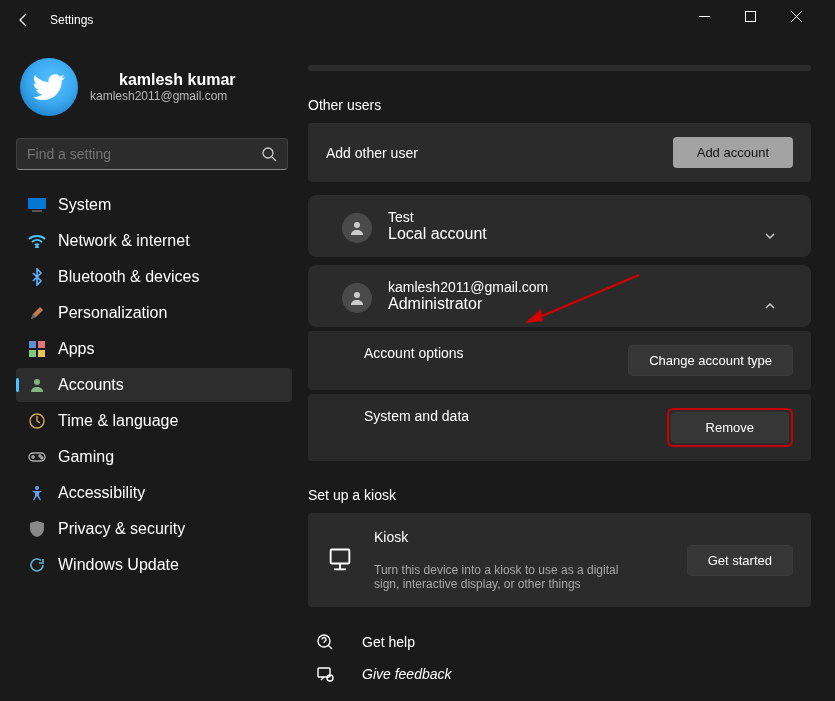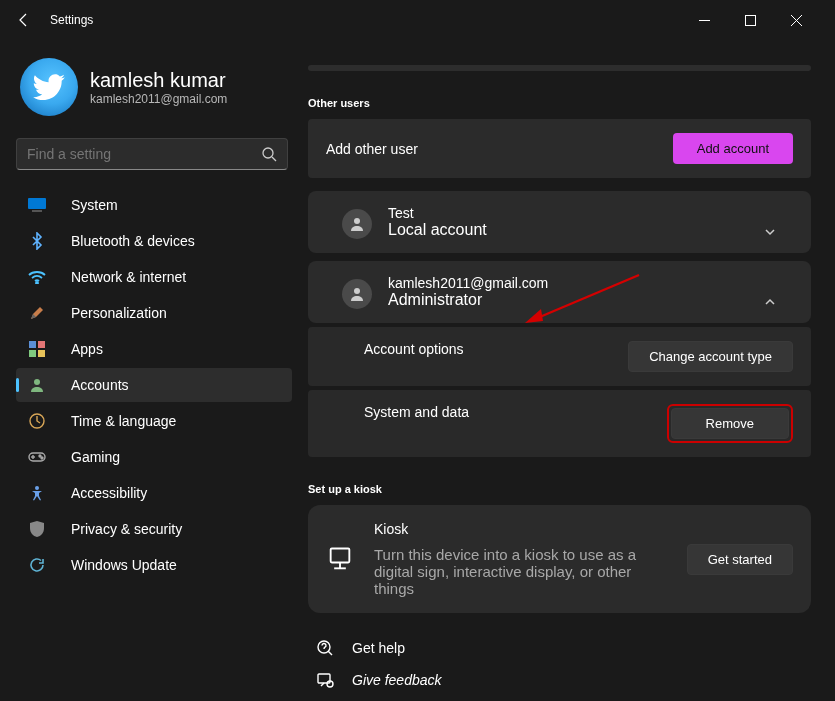--- a/index.html
+++ b/index.html
@@ -1,76 +1,76 @@
 <!DOCTYPE html>
 <html><head>
 <meta charset="utf-8">
 <style>
 * { margin: 0; padding: 0; box-sizing: border-box; font-family: "Segoe UI", -apple-system, sans-serif; }
 body { background: #1a1a1a; color: #fff; width: 835px; height: 701px; overflow: hidden; position: relative; }
 
-.titlebar { display: flex; justify-content: space-between; align-items: center; height: 40px; padding: 0 16px 0 16px; }
+.titlebar { display: flex; justify-content: space-between; height: 40px; padding: 0 16px 0 16px; }
 .titlebar-left { display: flex; align-items: center; gap: 18px; }
 .back-btn { width: 16px; height: 16px; display: flex; align-items: center; justify-content: center; cursor: pointer; }
 .app-title { font-size: 12px; font-weight: 500; }
 .win-controls { display: flex; gap: 0; }
 .win-btn { width: 46px; height: 32px; display: flex; align-items: center; justify-content: center; cursor: pointer; }
 
 .main { display: flex; height: calc(100% - 40px); }
 
 .sidebar { width: 300px; padding: 10px 8px 10px 16px; display: flex; flex-direction: column; }
 .profile { display: flex; align-items: center; gap: 12px; padding: 8px 8px 16px 4px; }
 .avatar { width: 58px; height: 58px; border-radius: 50%; background: radial-gradient(circle at 55% 40%, #56c3ff 0%, #3aa9ef 48%, #0d69b5 100%); display: flex; align-items: center; justify-content: center; position: relative; overflow: hidden; }
 .bird { width: 38px; height: 38px; color: #fff; }
-.profile-name { font-size: 20px; font-weight: 400; }
+.profile-name { font-size: 16px; font-weight: 700; margin-left: 29px; }
 .profile-email { font-size: 12px; color: #b8b8b8; }
 
 .search-box { display: flex; align-items: center; background: #2c2c2c; border: 1px solid #404040; border-radius: 4px; padding: 7px 10px; margin: 6px 4px 18px 0; border-bottom: 1px solid #888; }
 .search-box input { flex: 1; background: transparent; border: none; outline: none; color: #ccc; font-size: 14px; }
 .search-box .sicon { width: 16px; height: 16px; color: #ccc; }
 
 .nav { display: flex; flex-direction: column; gap: 2px; }
-.nav-item { display: flex; align-items: center; gap: 25px; padding: 8px 12px; border-radius: 4px; cursor: pointer; font-size: 14px; position: relative; }
+.nav-item { display: flex; align-items: center; gap: 12px; padding: 8px 12px; border-radius: 4px; cursor: pointer; font-size: 16px; position: relative; }
 .nav-item.selected { background: #2d2d2d; }
 .nav-item.selected::before { content: ""; position: absolute; left: 0; top: 10px; bottom: 10px; width: 3px; background: #4cc2ff; border-radius: 2px; }
 .nav-icon { width: 18px; height: 18px; display: flex; align-items: center; justify-content: center; }
 
 .content { flex: 1; padding: 0 24px 20px 8px; overflow-y: auto; }
 .breadcrumb { display: flex; align-items: center; gap: 16px; margin-top: -30px; margin-bottom: 24px; }
 .bc-parent { font-size: 26px; font-weight: 600; color: #c9c9c9; }
 .bc-current { font-size: 26px; font-weight: 600; }
 
 .loadbar { height: 6px; background: #2d2d2d; border-radius: 3px; margin-bottom: 26px; }
 
-.section-title { font-size: 11px; font-weight: 700; margin-bottom: 10px; }
+.section-title { font-size: 14px; font-weight: 400; margin-bottom: 10px; }
 
 .card { background: #2b2b2b; border-radius: 4px; padding: 14px 18px; display: flex; align-items: center; margin-bottom: 9px; }
 .card-label { flex: 1; font-size: 14px; }
 
 .btn { padding: 7px 20px; border: 1px solid #3a3a3a; background: #363636; border-radius: 4px; font-size: 13px; color: #fff; cursor: pointer; }
-.btn.primary { background: #d946ef; color: #111; border: none; padding: 8px 24px; }
+.btn.primary { background: #a3a3a3; color: #111; border: none; padding: 8px 24px; }
 
 .user-row { background: #2b2b2b; border-radius: 8px; padding: 14px 34px; display: flex; align-items: flex-end; gap: 16px; margin-bottom: 4px; cursor: pointer; }
 .user-ava { width: 30px; height: 30px; border-radius: 50%; background: #4a4a4a; display: flex; align-items: center; justify-content: center; }
 .user-info { flex: 1; }
 .user-name { font-size: 14px; }
 .user-role { font-size: 16px; color: #ffffff; }
 .chev { width: 14px; height: 14px; color: #ccc; }
 
 .subrow { background: #292929; border-radius: 4px; padding: 14px 18px 14px 56px; display: flex; align-items: flex-start; margin-bottom: 4px; }
 .subrow .lbl { flex: 1; font-size: 14px; }
 .remove-btn-wrap { border: 2px solid #cc0000; border-radius: 6px; padding: 2px; }
 
-.kiosk-card { background: #2b2b2b; border-radius: 12px; padding: 16px 18px; display: flex; align-items: center; gap: 20px; justify-content: space-between; }
+.kiosk-card { background: #2b2b2b; border-radius: 4px; padding: 16px 18px; display: flex; align-items: center; gap: 20px; justify-content: space-between; }
 .kiosk-icon { width: 28px; height: 28px; color: #fff; }
 .kiosk-text { flex: 1; }
 .kiosk-title { font-size: 14px; }
-.kiosk-desc { font-size: 15px; color: #a8a8a8; margin-top: 9px; max-width: 270px; }
-
-.help-row { display: flex; align-items: center; gap: 18px; margin-top: 24px; padding-left: 8px; cursor: pointer; font-size: 14px; }
+.kiosk-desc { font-size: 12px; color: #a8a8a8; margin-top: 18px; max-width: 270px; }
+
+.help-row { display: flex; align-items: center; gap: 28px; margin-top: 24px; padding-left: 8px; cursor: pointer; font-size: 14px; }
 .help-row + .help-row { margin-top: 14px; font-style: italic; }
 .help-icon { width: 18px; height: 18px; }
 
 .group { margin-bottom: 26px; }
 
 .red-arrow { position: absolute; left: 519px; top: 269px; pointer-events: none; }
 </style>
 </head>
 <body>
 
@@ -130,34 +130,34 @@
           <span class="nav-icon">
             <svg width="18" height="14" viewBox="0 0 18 14">
               <rect x="0" y="0" width="18" height="11" rx="1" fill="#0078d4"></rect>
               <rect x="4" y="12" width="10" height="2" fill="#555"></rect>
             </svg>
           </span>
           <span>System</span>
         </div>
       <div class="nav-item">
           <span class="nav-icon">
-            <svg width="14" height="18" viewBox="0 0 14 18" fill="none" stroke="#5fb3ff" stroke-width="1.6">
-              <path d="M3 5l8 8-4 4V1l4 4-8 8"></path>
-            </svg>
-          </span>
-          <span>Bluetooth &amp; devices</span>
-        </div>
-      <div class="nav-item">
-          <span class="nav-icon">
             <svg width="18" height="14" viewBox="0 0 18 14" fill="none" stroke="#4cc2ff" stroke-width="1.8">
               <path d="M1 5c4-4 12-4 16 0M4 8c3-2.5 7-2.5 10 0M7 11c1.2-1 2.8-1 4 0"></path>
               <circle cx="9" cy="13" r="1" fill="#4cc2ff"></circle>
             </svg>
           </span>
           <span>Network &amp; internet</span>
+        </div>
+      <div class="nav-item">
+          <span class="nav-icon">
+            <svg width="14" height="18" viewBox="0 0 14 18" fill="none" stroke="#5fb3ff" stroke-width="1.6">
+              <path d="M3 5l8 8-4 4V1l4 4-8 8"></path>
+            </svg>
+          </span>
+          <span>Bluetooth &amp; devices</span>
         </div>
       <div class="nav-item">
           <span class="nav-icon">
             <svg width="16" height="16" viewBox="0 0 16 16">
               <path d="M2 14l2-5 7-7 3 3-7 7z" fill="#c77d4a"></path>
               <path d="M2 14l2-5 3 3z" fill="#666"></path>
             </svg>
           </span>
           <span>Personalization</span>
         </div>

